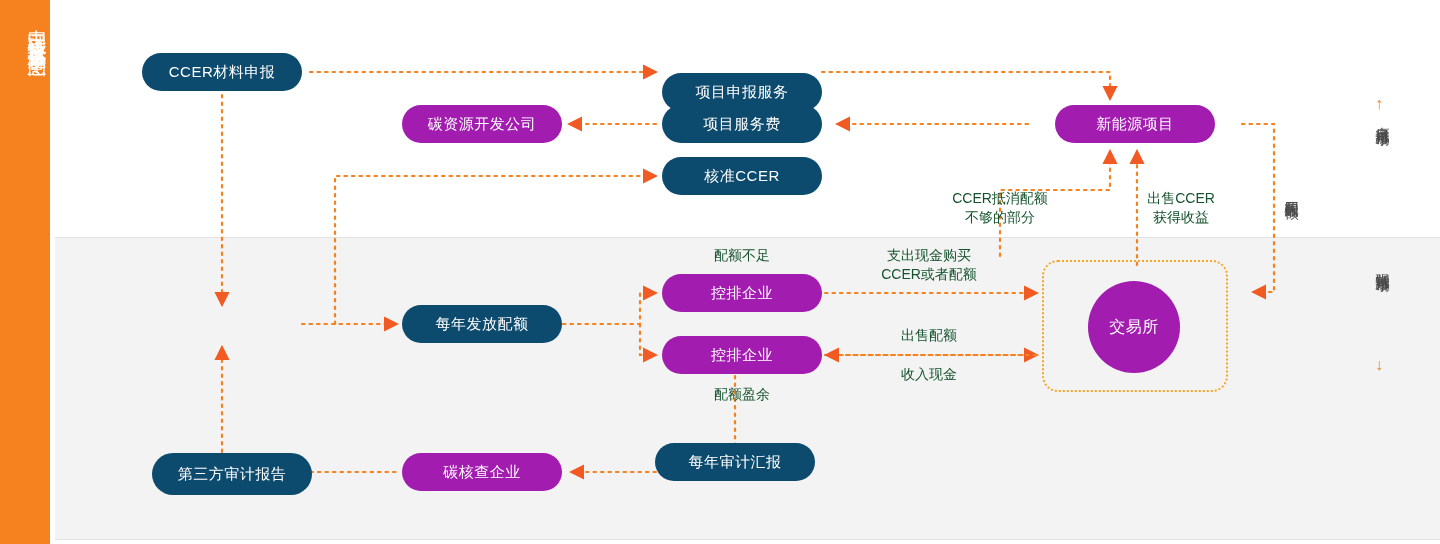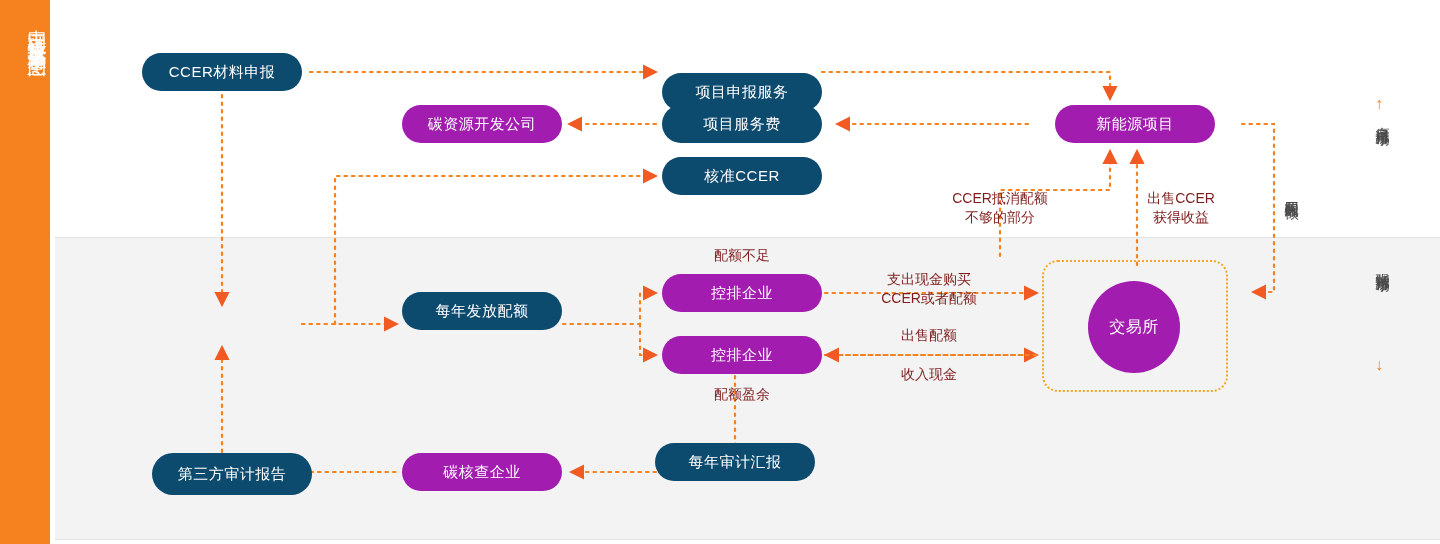--- a/index.html
+++ b/index.html
@@ -38,21 +38,21 @@
   .circle{border-radius:50%;font-size:16px;}
 
   
   .exch-area{
     position:absolute;border:2px dotted #F5A623;border-radius:16px;box-sizing:border-box;
     background:transparent;
   }
 
   
   .lbl{
-    position:absolute;color:#7f1d1d;font-size:14px;line-height:19px;
+    position:absolute;color:#14532d;font-size:14px;line-height:19px;
     text-align:center;white-space:pre;
   }
   .vlbl{
     position:absolute;color:#4a4a4a;font-size:14px;line-height:17px;
     writing-mode:vertical-rl;text-orientation:upright;letter-spacing:1px;white-space:pre;
   }
   .arrow-mark{position:absolute;color:#F5821F;font-size:16px;line-height:16px;}
 
   svg.links{position:absolute;left:0;top:0;width:1440px;height:544px;pointer-events:none;}
 </style>
@@ -132,21 +132,21 @@
 
   <div class="node orange" style="left:662px;top:157px;width:160px;height:38px;">
     <span>核准CCER</span>
   </div>
 
   <div class="node green" style="left:1055px;top:105px;width:160px;height:38px;">
     <span>新能源项目</span>
   </div>
 
 
-  <div class="node orange" style="left:402px;top:292px;width:160px;height:38px;">
+  <div class="node orange" style="left:402px;top:305px;width:160px;height:38px;">
     <span>每年发放配额</span>
   </div>
 
   <div class="node green" style="left:662px;top:274px;width:160px;height:38px;">
     <span>控排企业</span>
   </div>
 
   <div class="node green" style="left:662px;top:336px;width:160px;height:38px;">
     <span>控排企业</span>
   </div>
@@ -174,21 +174,21 @@
 
   <div class="lbl" style="left:1181px;top:189px;width:100px;transform:translateX(-50%);">出售CCER
 获得收益</div>
 
   <div class="vlbl" style="left:1283px;top:190px;">购买碳配额</div>
 
   <div class="lbl" style="left:742px;top:246px;width:120px;transform:translateX(-50%);">配额不足</div>
 
   <div class="lbl" style="left:742px;top:385px;width:120px;transform:translateX(-50%);">配额盈余</div>
 
-  <div class="lbl" style="left:929px;top:246px;width:170px;transform:translateX(-50%);margin-top:24px;">支出现金购买
+  <div class="lbl" style="left:929px;top:246px;width:170px;transform:translateX(-50%);">支出现金购买
 CCER或者配额</div>
 
   <div class="lbl" style="left:929px;top:326px;width:140px;transform:translateX(-50%);">出售配额</div>
 
   <div class="lbl" style="left:929px;top:365px;width:140px;transform:translateX(-50%);">收入现金</div>
 
   <div class="arrow-mark" style="left:1375px;top:96px;">↑</div>
   <div class="vlbl" style="left:1374px;top:116px;">自愿减排市场</div>
 
   <div class="vlbl" style="left:1374px;top:262px;">强制减排市场</div>

